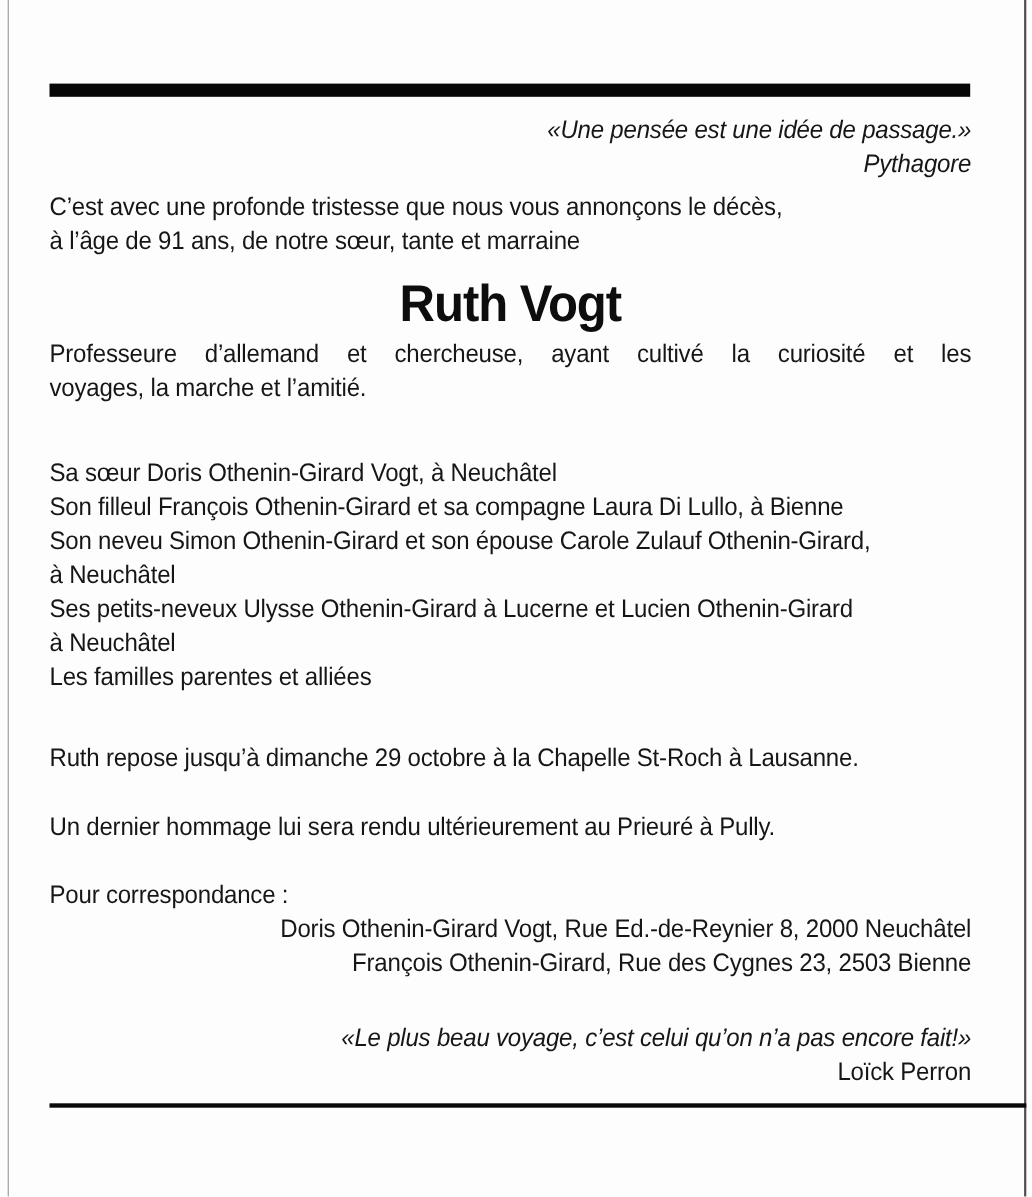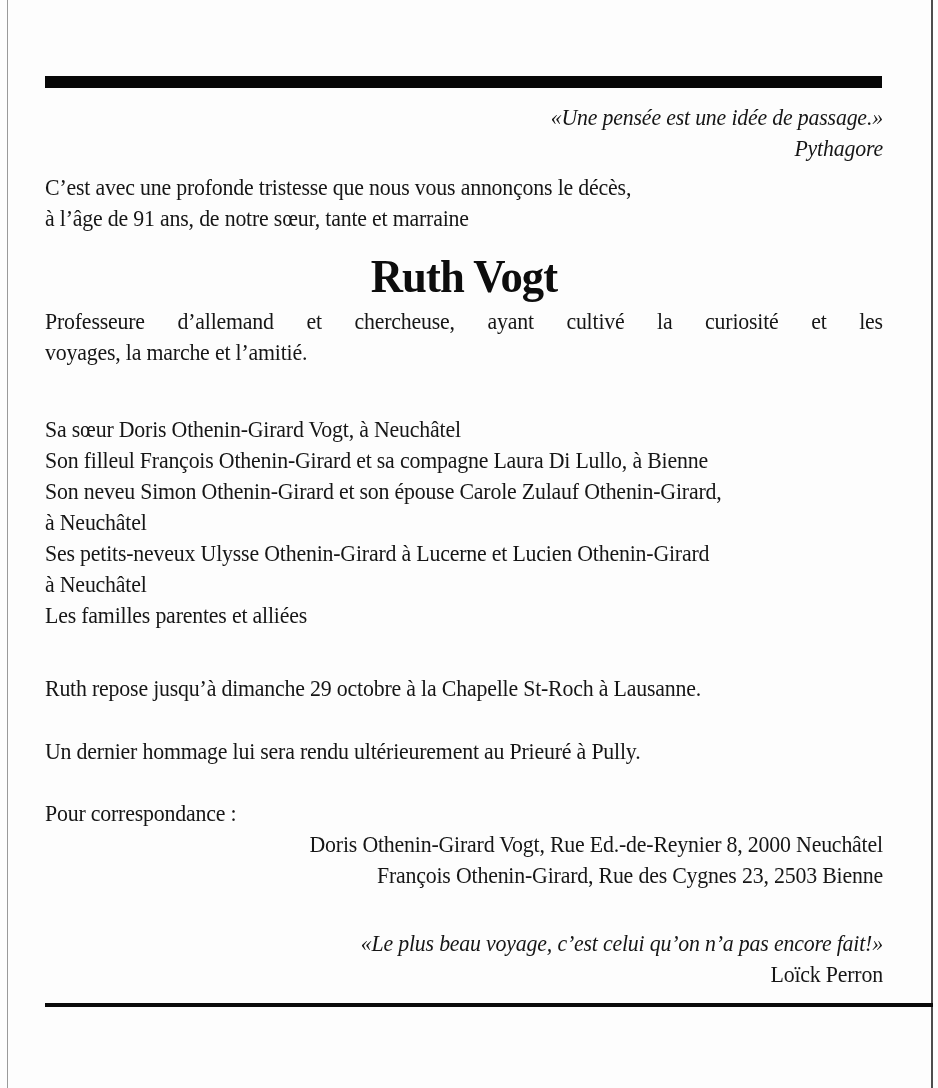--- a/index.html
+++ b/index.html
@@ -1,21 +1,21 @@
 <!DOCTYPE html>
 <html><head>
 <meta charset="utf-8">
 <style>
   html, body { margin: 0; padding: 0; background: #ffffff; }
   .page {
     position: relative;
     width: 938px;
     height: 1088px;
     background: #fdfdfd;
-    font-family: Liberation Serif, serif;
+    font-family: Liberation Sans, sans-serif;
     color: #161616;
     overflow: hidden;
   }
   .edge-left {
     position: absolute; left: 7px; top: 0;
     width: 1px; height: 1088px; background: #9a9a9a;
   }
   .edge-right {
     position: absolute; left: 931px; top: 0;
     width: 2px; height: 1088px; background: #4d4d4d;

